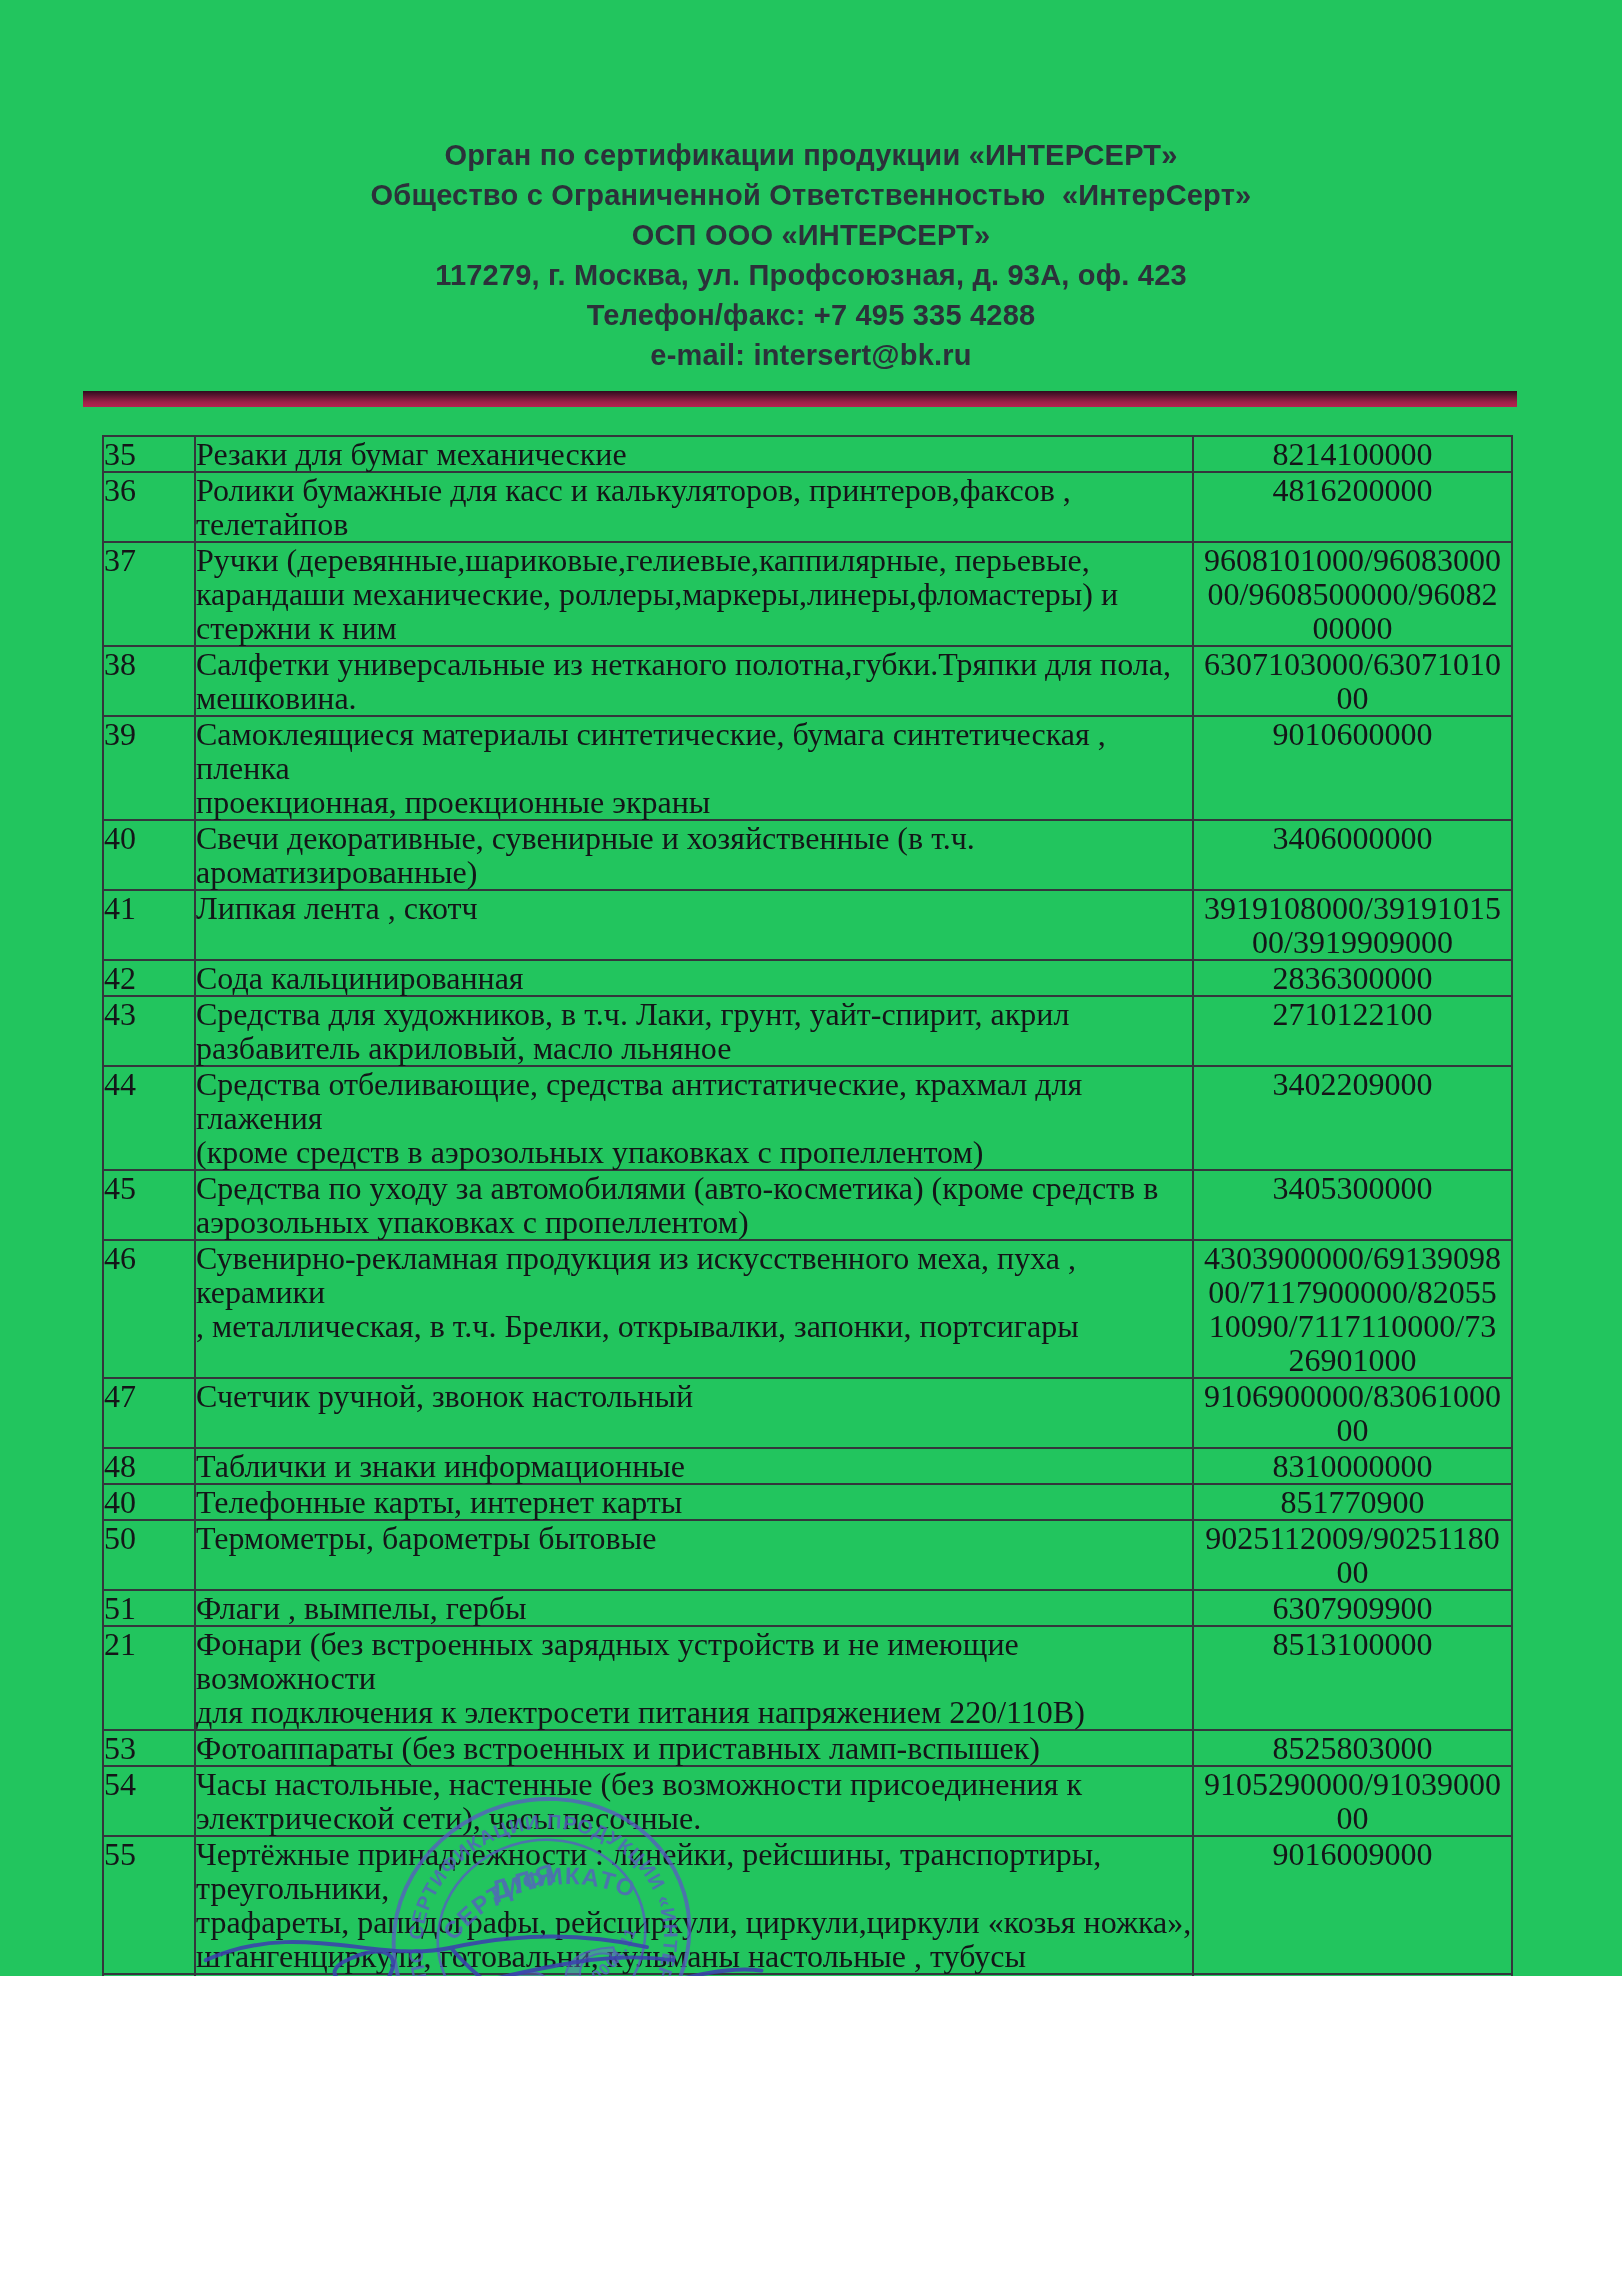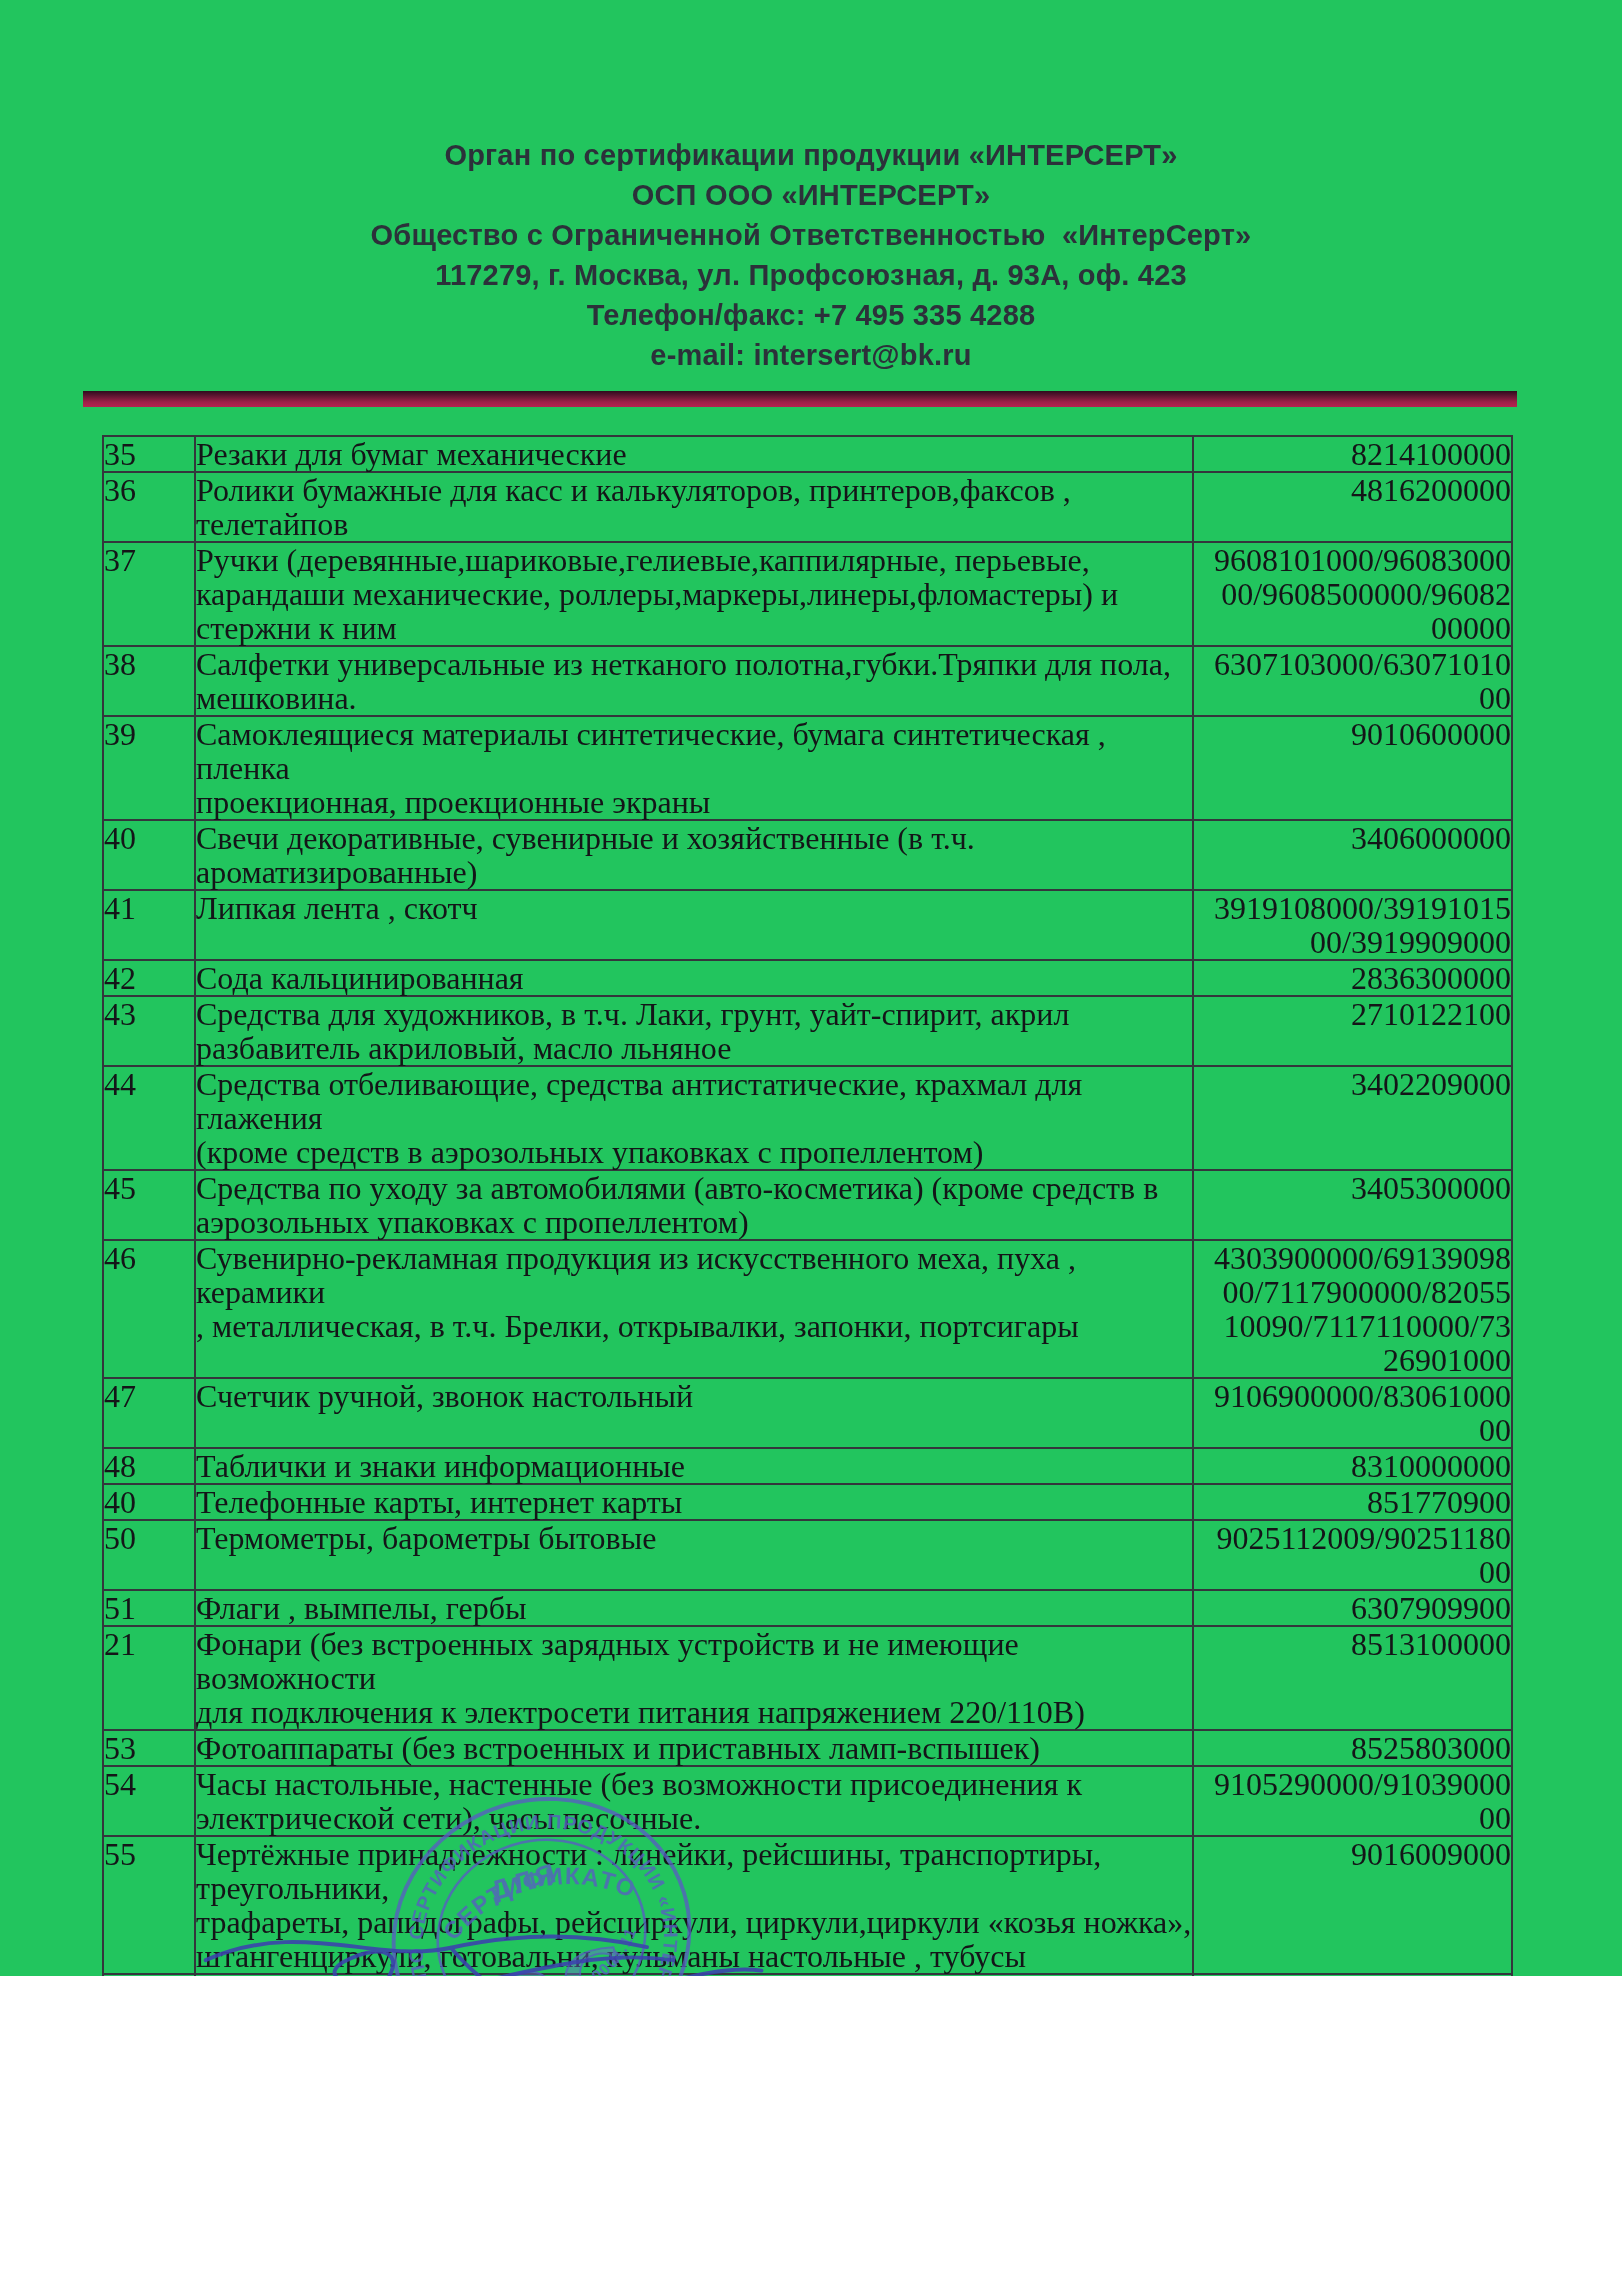--- a/index.html
+++ b/index.html
@@ -37,40 +37,40 @@
     position:absolute; left:102px; top:435px;
     width:1409px; border-collapse:collapse; table-layout:fixed;
     font-size:32px; line-height:34px; color:#141518;
   }
   table.products td {
     border:2px solid #34363c; vertical-align:top;
     white-space:pre-line; padding:0; overflow:visible;
   }
   td.num  { padding:1.3px 0 1.3px 14.4px; }
   td.desc { padding:1.3px 3.9px 1.3px 15.7px; }
-  td.code { text-align:right; padding:1.3px 6.5px; }
+  td.code { text-align:center; padding:1.3px 6.5px; }
   
   .stamp-svg {
     position:absolute; left:388px; top:1789px; width:307px; height:294px;
     opacity:0.78; pointer-events:none;
   }
   .sig-svg {
     position:absolute; left:150px; top:1900px; width:654px; height:170px;
     opacity:0.88; pointer-events:none;
   }
 </style>
 </head>
 <body>
 
 <div class="page">
 
   <div class="letterhead">
     <div class="h-line">Орган по сертификации продукции «ИНТЕРСЕРТ»</div>
+    <div class="h-line">Общество с Ограниченной Ответственностью  «ИнтерСерт»</div>
     <div class="h-line">ОСП ООО «ИНТЕРСЕРТ»</div>
-    <div class="h-line">Общество с Ограниченной Ответственностью  «ИнтерСерт»</div>
     <div class="h-line">117279, г. Москва, ул. Профсоюзная, д. 93А, оф. 423</div>
     <div class="h-line">Телефон/факс: +7 495 335 4288</div>
     <div class="h-line">e-mail: intersert@bk.ru</div>
   </div>
 
   <div class="rule-top"></div>
 
   <table class="products">
     <colgroup>
       <col style="width:92px">

